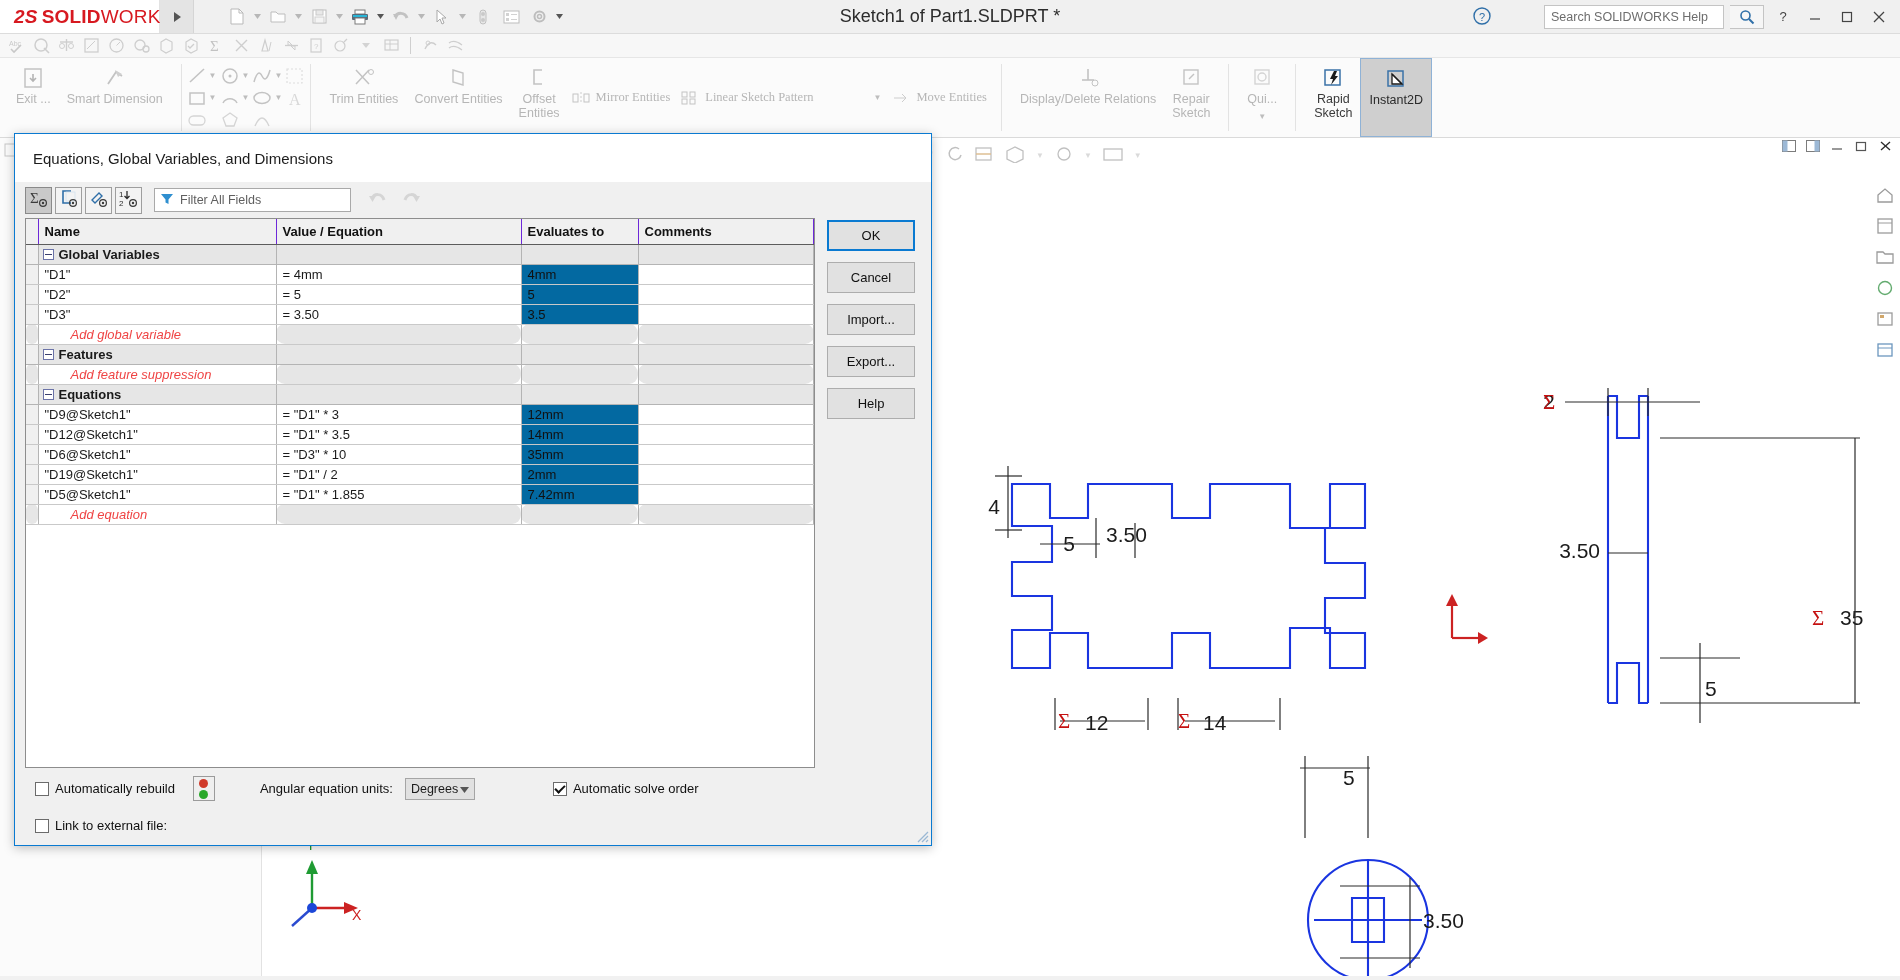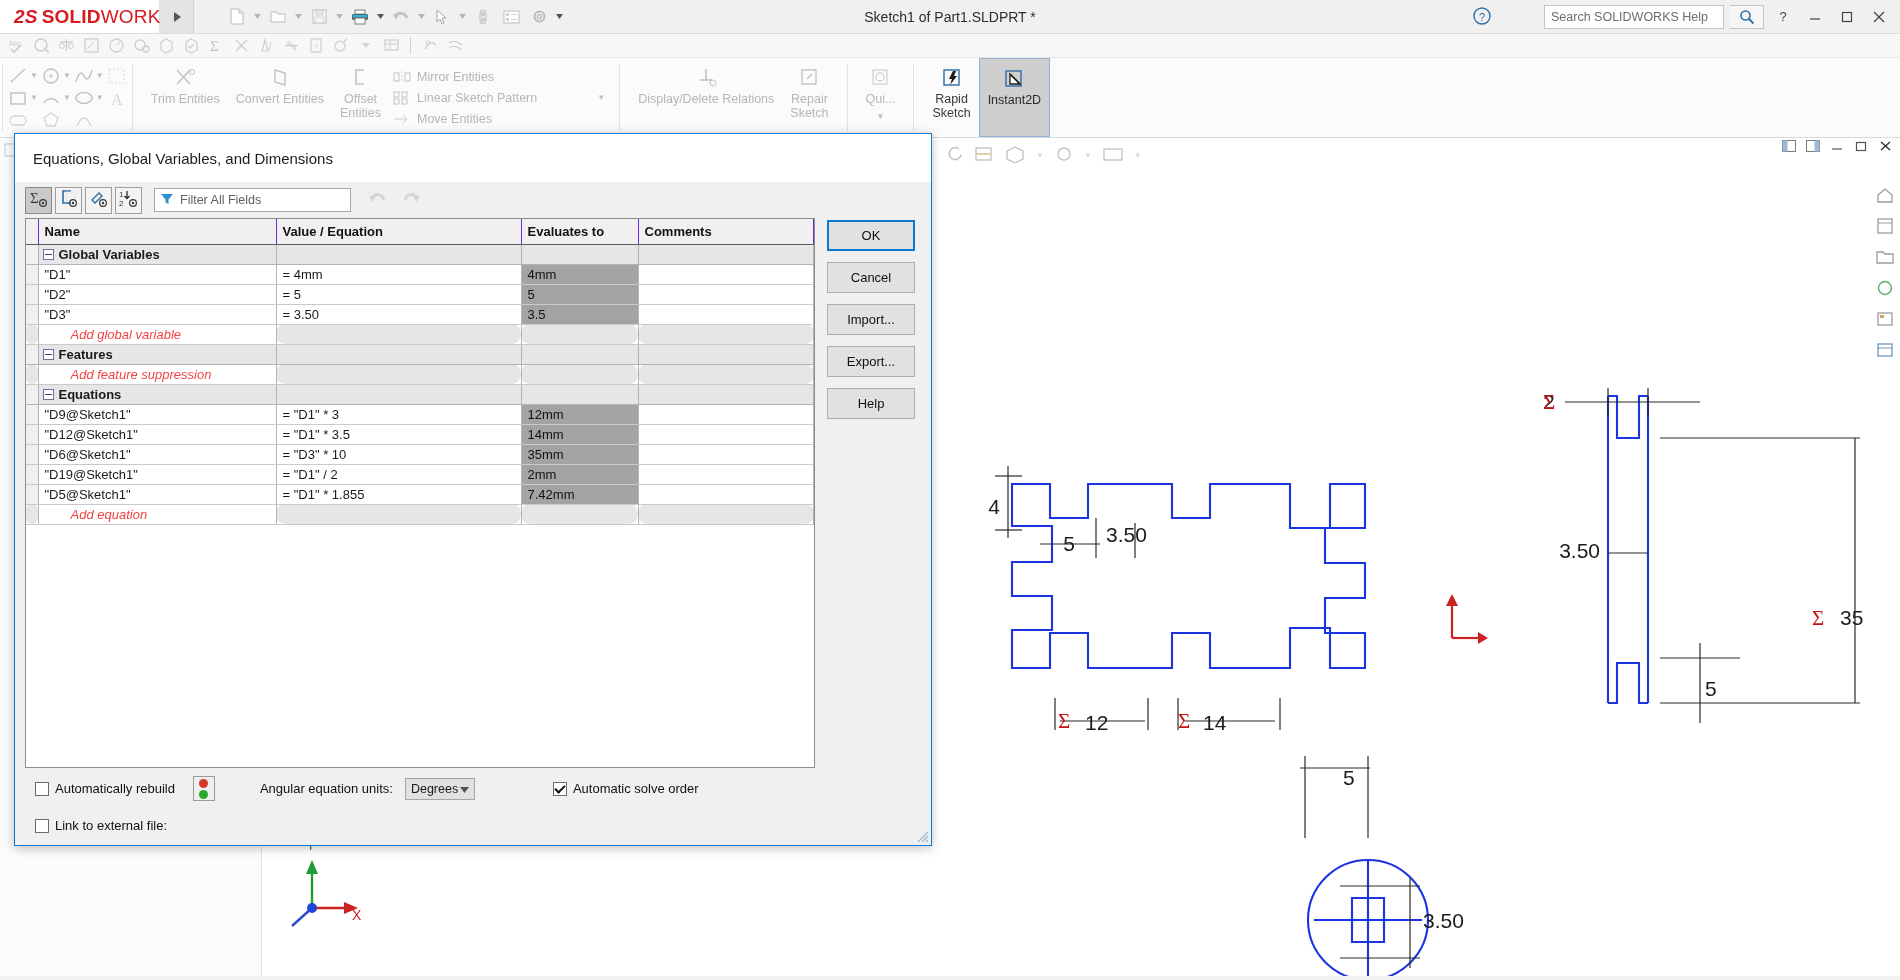--- a/index.html
+++ b/index.html
@@ -37,21 +37,21 @@
     border-right: 1px solid #d5d5d5;
   }
   .menu-arrow svg { display:block; }
   .qat { display: flex; align-items: center; margin-left: 30px; gap: 2px; }
   .qat-btn {
     width: 26px; height: 26px; display: flex; align-items: center; justify-content: center;
   }
   .qat-caret { width: 11px; height: 26px; display:flex; align-items:center; justify-content:center; }
   .doc-title {
     position: absolute; left: 0; right: 0; text-align: center;
-    font-size: 14px; color: #2c2c2c; pointer-events: none;
+    font-size: 18px; color: #2c2c2c; pointer-events: none;
   }
   .title-right {
     margin-left: auto; display: flex; align-items: center; gap: 6px; padding-right: 8px;
   }
   .help-circle { width: 22px; height: 22px; }
   .search-box {
     display: flex; align-items: center; height: 24px; width: 180px;
     border: 1px solid #c4c4c4; background: #fff; padding: 0 6px;
     font-size: 12.5px; color: #6d6d6d; margin-left: 44px;
   }
@@ -77,21 +77,21 @@
     background: #fbfbfb; border-bottom: 1px solid #dadada;
     display: flex; align-items: stretch; color: #b3b3b3;
   }
   .rb-group { display:flex; align-items:stretch; padding: 0 8px; }
   .rb-div { width: 1px; background: #e3e3e3; margin: 6px 2px; }
   .rb-item {
     display: flex; flex-direction: column; align-items: center; justify-content: flex-start;
     padding: 6px 8px 0; font-size: 12.5px; color: #b6b6b6; text-align: center; min-width: 44px;
   }
   .rb-item .glyph { height: 28px; display:flex; align-items:center; justify-content:center; }
-  .rb-small-list { display:flex; flex-direction:column; justify-content:center; padding: 4px 0; gap: 3px; }
+  .rb-small-list { display:flex; flex-direction:row; justify-content:center; padding: 4px 0; gap: 3px; font-family: Liberation Serif, serif; }
   .rb-small {
     display:flex; align-items:center; gap:6px; font-size:12.5px; color:#b6b6b6; padding: 1px 4px;
   }
   .rb-grid { display:grid; grid-template-columns: repeat(4, auto); align-content:center; gap:2px 2px; padding: 4px 2px; }
   .rb-gi { display:flex; align-items:center; gap:1px; }
   .caret-sm { font-size: 8px; color:#bdbdbd; }
   .rb-active {
     background: #cfcfcf; border: 1px solid #8fb2d6; color: #2b2b2b;
   }
   .rb-item.rb-active { color: #2b2b2b; }
@@ -157,21 +157,21 @@
   }
   table.eq td {
     border-right: 1px solid #b4b4b4; border-bottom: 1px solid #c9c9c9;
     padding: 2px 6px; height: 19px; font-size: 13px; white-space: nowrap; overflow: hidden;
   }
   tr.group td { background: #e6e6e6; font-weight: bold; border-bottom: 1px solid #b4b4b4; }
   tr.group td.namecell { padding-left: 4px; }
   td.namecell { padding-left: 10px; }
   td.indent { padding-left: 32px; }
   td.val { background: #fff; }
-  td.evalc { background: #a3a3a3; color: #111; }
+  td.evalc { background: #0369a1; color: #111; }
   td.comm { background: #fff; }
   tr.placeholder td { color: #ef4444; font-style: italic; background: #e6e6e6; border-radius: 9px; }
   tr.placeholder td.namecell { background: #fff; padding-left: 32px; }
   .expander {
     display: inline-flex; width: 11px; height: 11px; border: 1px solid #6b73a8;
     align-items:center; justify-content:center; margin-right: 5px; background: #fff;
     vertical-align: middle; position: relative; top: -1px;
   }
   .expander::before { content:""; width: 7px; height: 1px; background: #3a3f6e; display:block; }
   .rowhead { width: 11px; background: #f0f0f0; border-right: 1px solid #9b9b9b; border-bottom: 1px solid #c9c9c9; padding: 0; }
@@ -463,20 +463,40 @@
       </div>
     <div class="ic">
         <svg width="17" height="17">
           <path d="M2 6 q5 -4, 13 2" fill="none" stroke="#a6a6a6" stroke-width="1.3"></path>
           <path d="M2 11 q5 -4, 13 2" fill="none" stroke="#a6a6a6" stroke-width="1.3"></path>
         </svg>
       </div>
   </div>
 
   <div class="ribbon">
+    <div class="rb-group">
+      <div class="rb-item">
+        <span class="glyph">
+          <svg width="24" height="24" viewBox="0 0 24 24">
+              <path d="M4 3 h16 v18 h-16 z" fill="none" stroke="#c3c3c3" stroke-width="1.5"></path>
+              <path d="M12 8 v7 M9 12 l3 3 l3 -3" fill="none" stroke="#b4b4b4" stroke-width="1.6"></path>
+            </svg>
+        </span>
+        <span>Exit ...</span>
+      </div>
+      <div class="rb-item">
+        <span class="glyph">
+          <svg width="26" height="24" viewBox="0 0 26 24">
+              <path d="M6 18 L14 6 L20 10" fill="none" stroke="#c3c3c3" stroke-width="1.8"></path>
+              <polygon points="13,4 20,8 16,11" fill="#cfcfcf"></polygon>
+            </svg>
+        </span>
+        <span>Smart Dimension</span>
+      </div>
+    </div>
 
     <div class="rb-div"></div>
 
     <div class="rb-grid">
       <div class="rb-gi">
           <svg width="22" height="20">
             <line x1="4" y1="16" x2="18" y2="3" stroke="#c3c3c3" stroke-width="1.6"></line>
           </svg>
           <span class="caret-sm">▼</span>
         </div>

